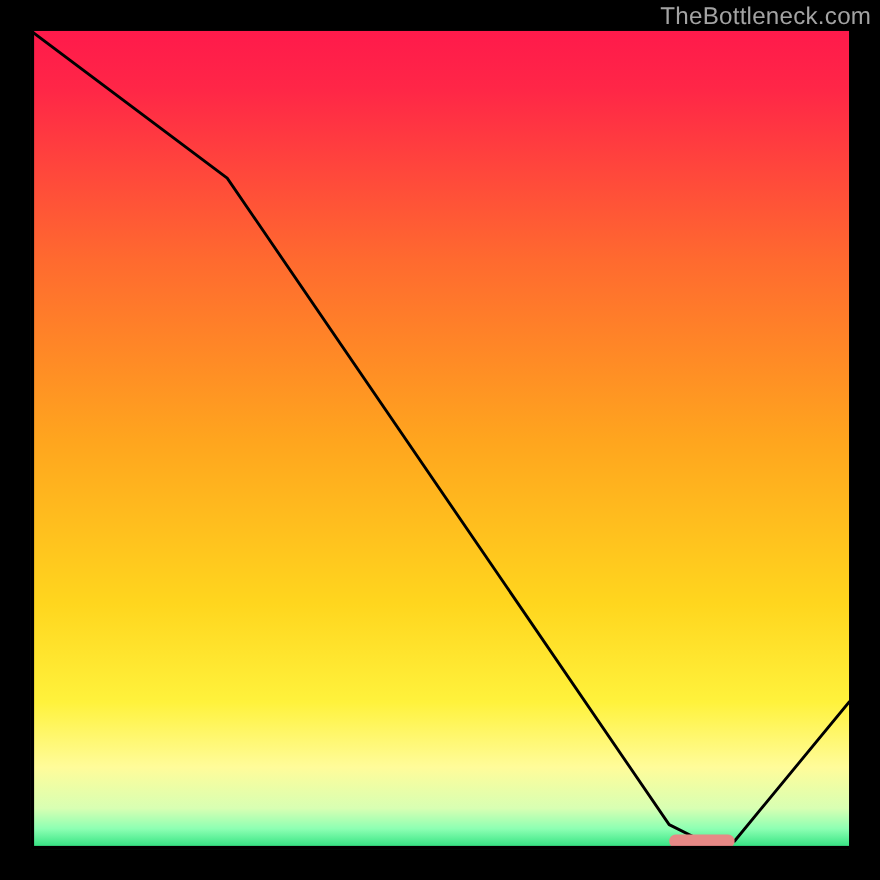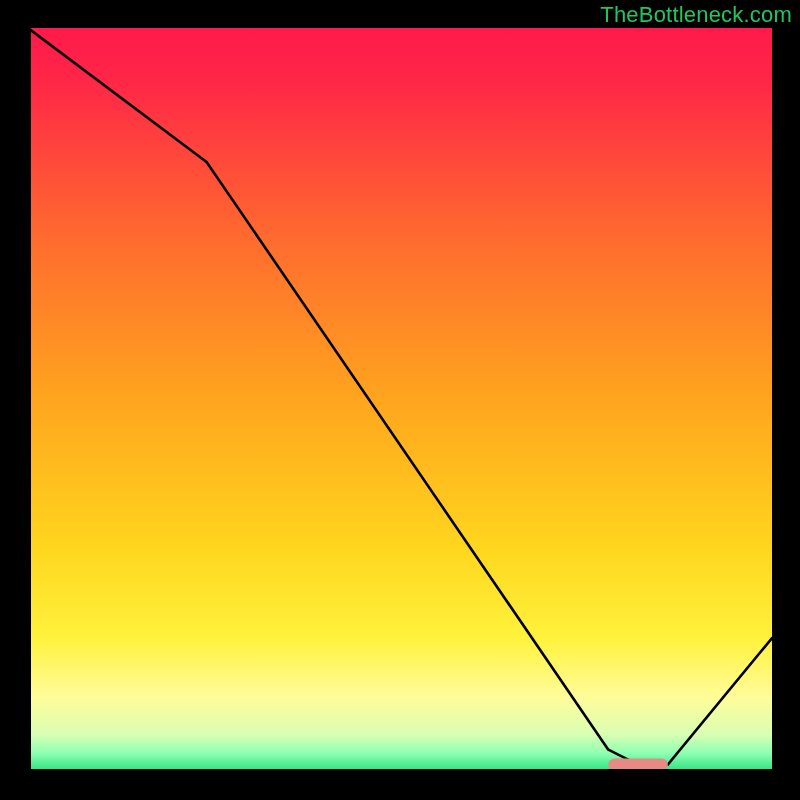--- a/index.html
+++ b/index.html
@@ -13,21 +13,21 @@
   }
   .wrap {
     position: relative;
     width: 800px;
     height: 800px;
   }
   .watermark {
     position: absolute;
     top: 2px;
     right: 8px;
-    color: #22c55e;
+    color: #a3a3a3;
     font-size: 22px;
     font-weight: 500;
     letter-spacing: 0.2px;
     z-index: 30;
   }
   .plot {
     position: absolute;
     left: 28px;
     top: 28px;
     width: 744px;

